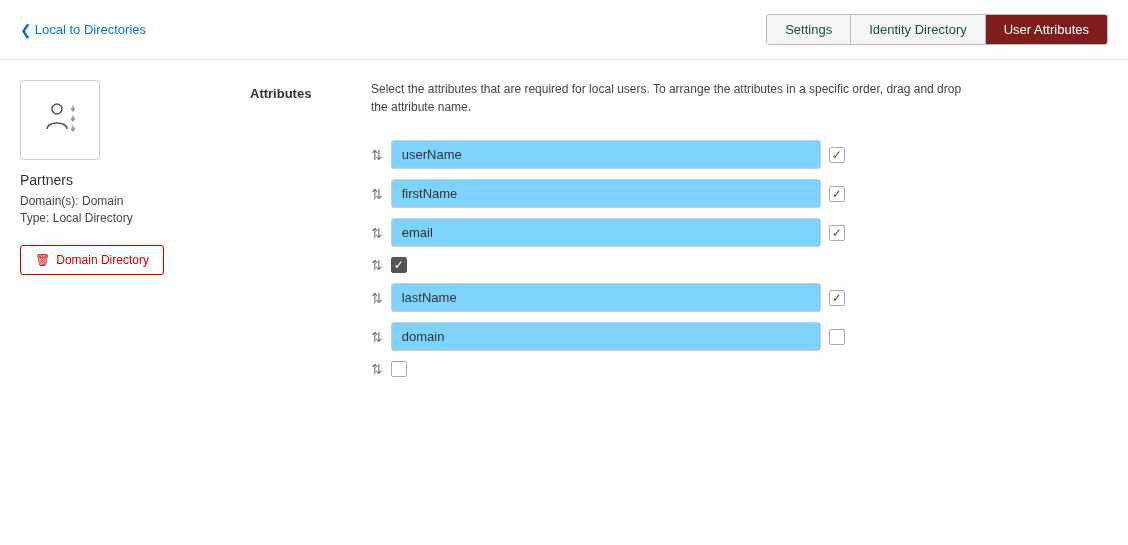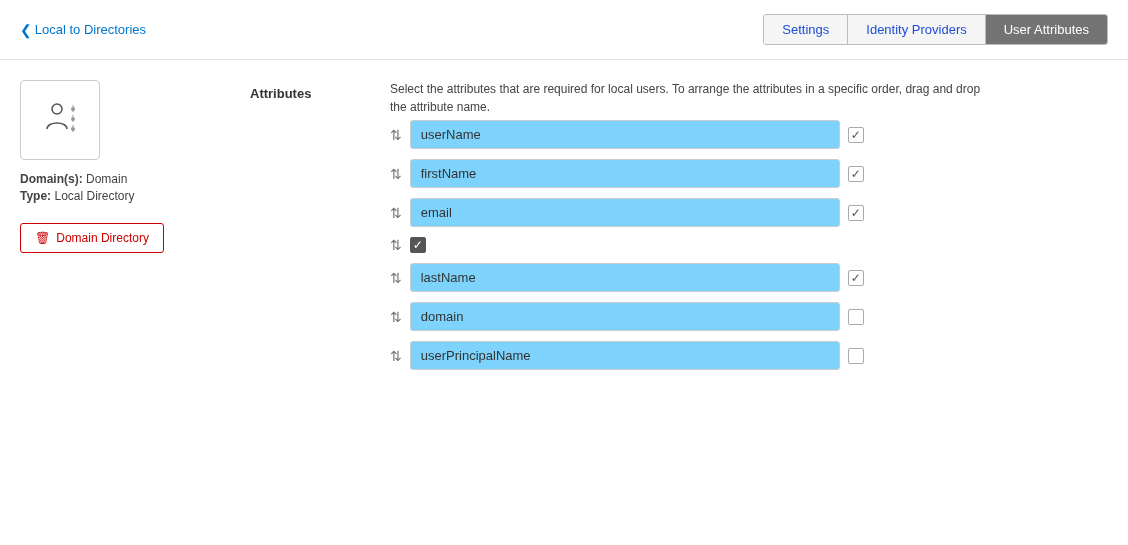--- a/index.html
+++ b/index.html
@@ -40,25 +40,25 @@
       border-radius: 3px;
       overflow: hidden;
     }
     .tab-btn {
       padding: 7px 18px;
       font-size: 13px;
       background: #f5f5f5;
       border: none;
       border-right: 1px solid #bbb;
       cursor: pointer;
-      color: #1d4ed8;
+      color: #14532d;
     }
     .tab-btn:last-child { border-right: none; }
     .tab-btn.active {
-      background: #737373;
+      background: #7f1d1d;
       color: #fff;
     }
 
     
     .main {
       display: flex;
       padding: 20px;
     }
 
     
@@ -80,21 +80,21 @@
     .directory-name {
       font-size: 14px;
       font-weight: normal;
       margin-bottom: 6px;
     }
     .meta-line {
       font-size: 12px;
       color: #444;
       margin-bottom: 3px;
     }
-    .meta-line strong { font-weight: bold; text-align: right; }
+    .meta-line strong { font-weight: normal; text-align: right; }
     .delete-btn {
       display: flex;
       align-items: center;
       gap: 6px;
       margin-top: 20px;
       padding: 7px 14px;
       border: 1px solid #cc0000;
       border-radius: 3px;
       background: #fff;
       color: #cc0000;
@@ -102,36 +102,36 @@
       cursor: pointer;
     }
 
     
     .content {
       flex: 1;
       padding: 0 30px;
     }
     .content-layout {
       display: flex;
-      gap: 40px;
+      gap: 21px;
     }
     .attributes-label {
       font-size: 13px;
       font-weight: bold;
       width: 100px;
       flex-shrink: 0;
       padding-top: 6px;
     }
     .attributes-panel {
       flex: 1;
     }
     .description-text {
       font-size: 12px;
       color: #444;
-      margin-bottom: 4px;
+      margin-bottom: 24px;
       line-height: 1.5;
       max-width: 600px;
     }
 
     
     .attr-row {
       display: flex;
       align-items: center;
       gap: 8px;
       margin-bottom: 10px;
@@ -174,40 +174,41 @@
 </head>
 <body>
 
 <div class="header">
   <a class="back-link" href="#">
     <span class="chevron">❮</span>
     <span>Local to Directories</span>
   </a>
   <div class="tabs">
     <button class="tab-btn">Settings</button>
-    <button class="tab-btn">Identity Providers</button>
+    <button class="tab-btn">Identity Directory</button>
     <button class="tab-btn active">User Attributes</button>
   </div>
 </div>
 
 <div class="main">
 
   <div class="sidebar">
     <div class="directory-icon">
       <svg width="50" height="50" viewBox="0 0 50 50" fill="none" xmlns="http://www.w3.org/2000/svg">
 
         <circle cx="22" cy="14" r="5" stroke="#555" stroke-width="1.5" fill="none"></circle>
         <path d="M12 34 C12 26 32 26 32 34" stroke="#555" stroke-width="1.5" fill="none"></path>
 
         <line x1="38" y1="10" x2="38" y2="38" stroke="#999" stroke-width="1" stroke-dasharray="2,3"></line>
         <circle cx="38" cy="14" r="2" fill="#999"></circle>
         <circle cx="38" cy="24" r="2" fill="#999"></circle>
         <circle cx="38" cy="34" r="2" fill="#999"></circle>
       </svg>
     </div>
+    <div class="directory-name">Partners</div>
     <div class="meta-line">
       <strong>Domain(s):</strong>
       <span>Domain</span>
     </div>
     <div class="meta-line">
       <strong>Type:</strong>
       <span>Local Directory</span>
     </div>
     <button class="delete-btn">
       <span>🗑</span>
@@ -251,21 +252,20 @@
         </div>
 
         <div class="attr-row">
           <span class="drag-handle">⇅</span>
           <input class="attr-input" type="text" value="domain" readonly="" style="">
           <div class="attr-checkbox"></div>
         </div>
 
         <div class="attr-row">
           <span class="drag-handle">⇅</span>
-          <input class="attr-input" type="text" value="userPrincipalName" readonly="" style="">
           <div class="attr-checkbox"></div>
         </div>
 
       </div>
     </div>
   </div>
 
 </div>
 
 </body></html>

